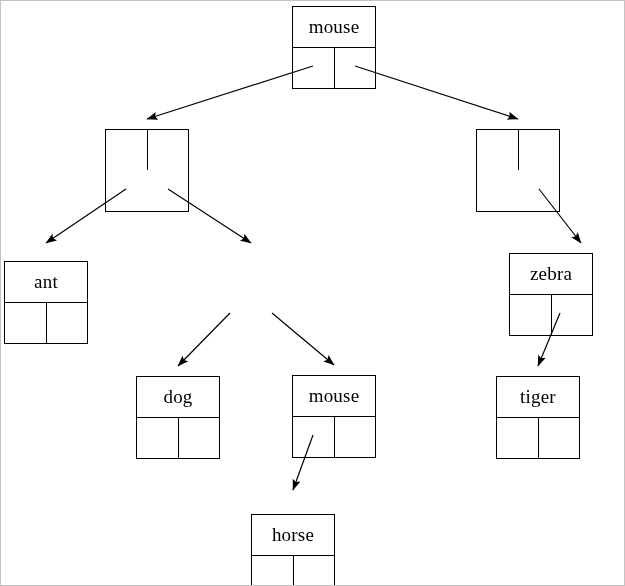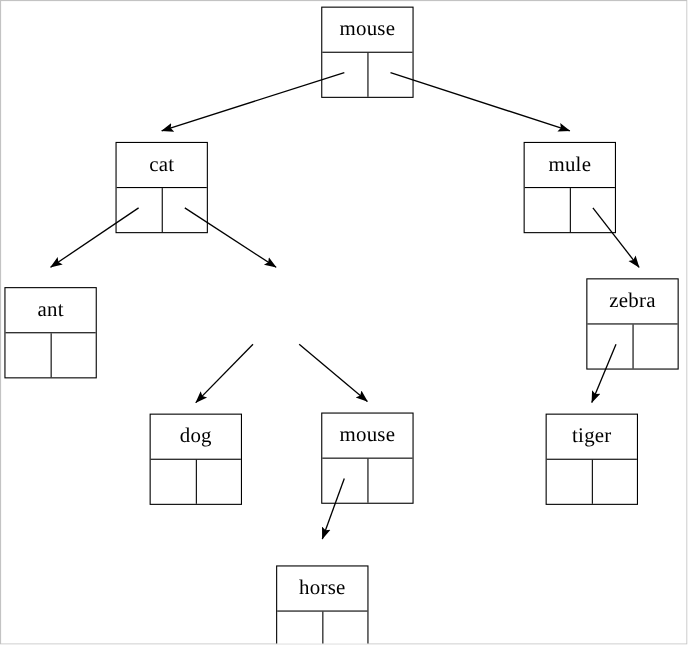--- a/index.html
+++ b/index.html
@@ -52,45 +52,43 @@
 
   <div class="node" style="left: 291px; top: 5px;">
     <div class="node-label">mouse</div>
     <div class="node-cells">
       <div class="cell left"></div>
       <div class="cell"></div>
     </div>
   </div>
 
   <div class="node" style="left: 104px; top: 128px;">
-    <div class="node-label">cat</div>
     <div class="node-cells">
       <div class="cell left"></div>
       <div class="cell"></div>
     </div>
   </div>
 
   <div class="node" style="left: 475px; top: 128px;">
-    <div class="node-label">mule</div>
     <div class="node-cells">
       <div class="cell left"></div>
       <div class="cell"></div>
     </div>
   </div>
 
   <div class="node" style="left: 3px; top: 260px;">
     <div class="node-label">ant</div>
     <div class="node-cells">
       <div class="cell left"></div>
       <div class="cell"></div>
     </div>
   </div>
 
 
-  <div class="node" style="left: 532px; top: 252px;">
+  <div class="node" style="left: 508px; top: 252px;">
     <div class="node-label">zebra</div>
     <div class="node-cells">
       <div class="cell left"></div>
       <div class="cell"></div>
     </div>
   </div>
 
   <div class="node" style="left: 135px; top: 375px;">
     <div class="node-label">dog</div>
     <div class="node-cells">

